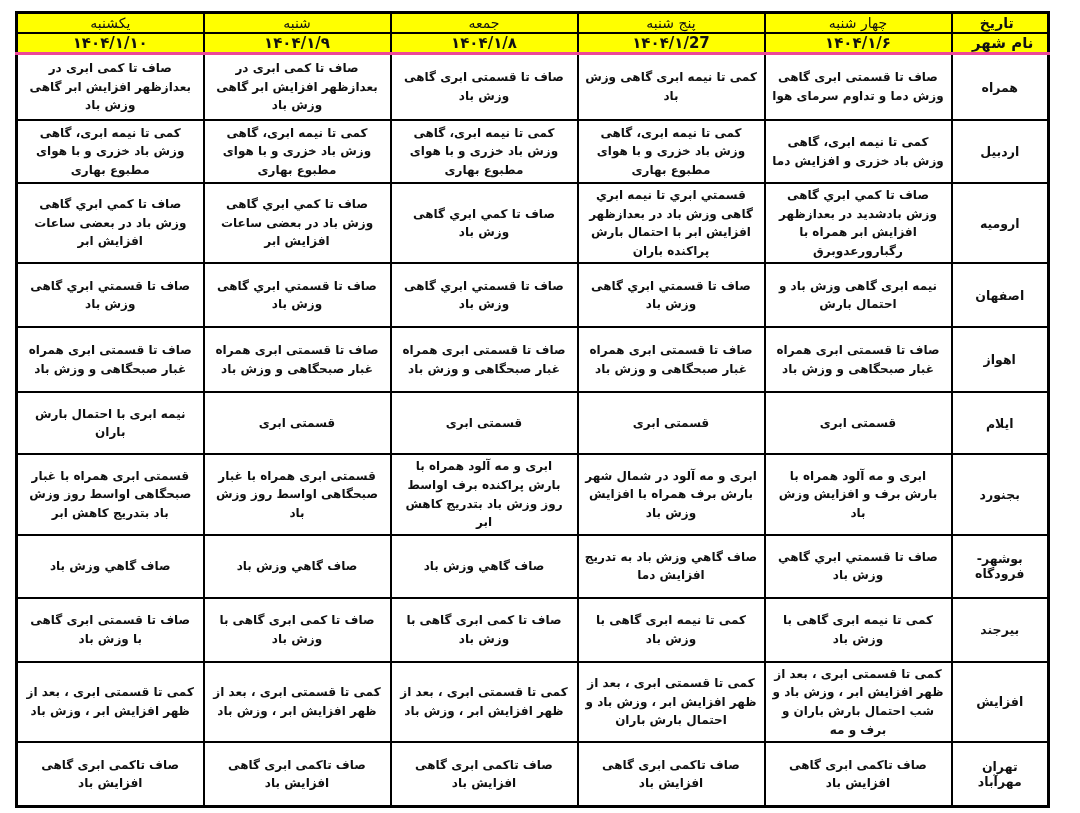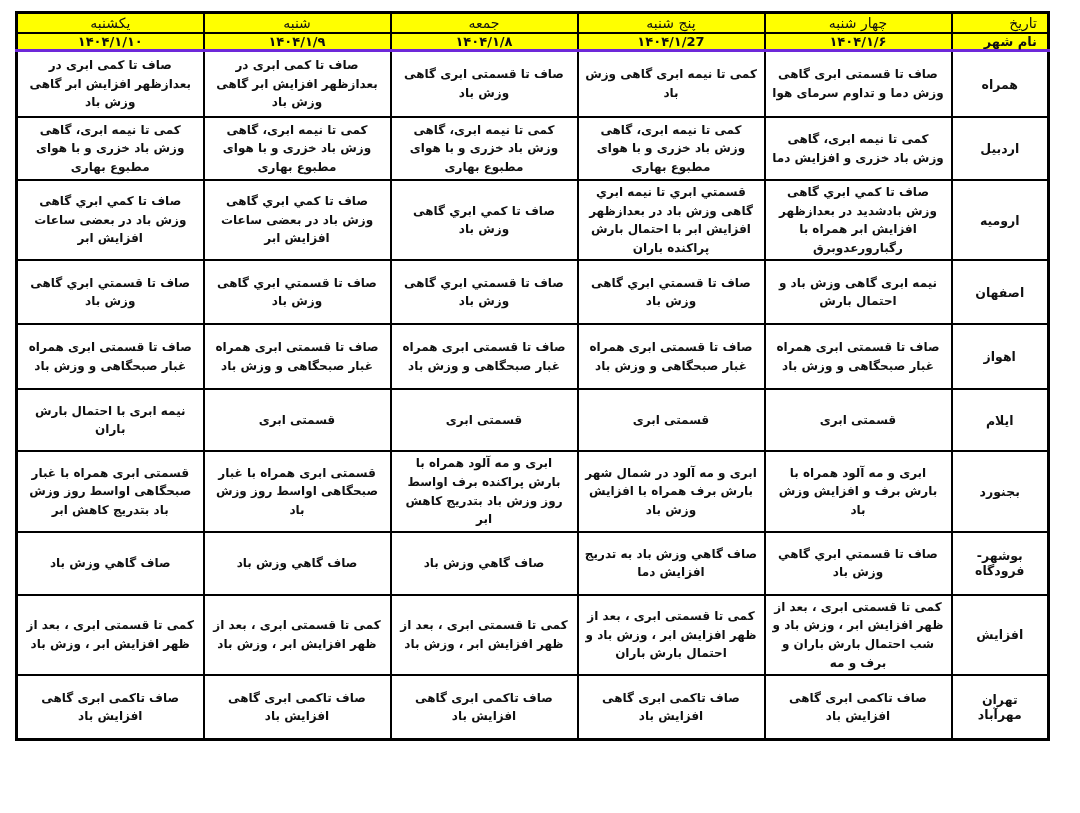--- a/index.html
+++ b/index.html
@@ -5,23 +5,23 @@
     html, body { margin: 0; padding: 0; background: #ffffff; }
     body { width: 1080px; height: 813px; position: relative; overflow: hidden;
            font-family: "DejaVu Sans", sans-serif; }
     .sheet { position: absolute; left: 15px; top: 11px; width: 1035px; }
     table { border-collapse: collapse; width: 1035px; table-layout: fixed; direction: rtl; }
     td, th { border: 2px solid #000; text-align: center; vertical-align: middle; padding: 2px 6px;
              color: #111; }
     col.city { width: 97px; }
     col.day { width: 187px; }
     .hdr th { background: #ffff00; font-weight: normal; font-size: 14px; height: 14px; padding: 1px 4px; }
-    .hdr2 th { background: #ffff00; font-weight: bold; font-size: 13px; height: 13px; padding: 0 16px;
-               border-bottom: 3px solid #6d28d9; }
-    .hdr th.corner, .hdr2 th.corner { text-align: right; padding-right: 10px; }
+    .hdr2 th { background: #ffff00; font-weight: bold; font-size: 15px; height: 13px; padding: 0 16px;
+               border-bottom: 3px solid #ec4899; }
+    .hdr th.corner, .hdr2 th.corner { padding-right: 10px; font-weight: bold; }
     td.city { font-size: 12.5px; font-weight: bold; }
     td.fc { font-size: 12px; font-weight: bold; line-height: 1.55; }
     tr.r1 td { height: 60px; }
     tr.r2 td { height: 57px; }
     tr.r3 td { height: 60px; }
     tr.r4 td { height: 58px; }
     tr.r5 td { height: 59px; }
     tr.r6 td { height: 56px; }
     tr.r7 td { height: 58px; }
     tr.r8 td { height: 59px; }
@@ -120,20 +120,28 @@
         <td class="fc">قسمتی ابری همراه با غبار صبحگاهی اواسط روز وزش باد بتدریج کاهش ابر</td>
       </tr>
       <tr class="r9">
         <td class="city">بوشهر- فرودگاه</td>
         <td class="fc">صاف تا قسمتي ابري گاهي وزش باد</td>
         <td class="fc">صاف گاهي وزش باد به تدريج افزايش دما</td>
         <td class="fc">صاف گاهي وزش باد</td>
         <td class="fc">صاف گاهي وزش باد</td>
         <td class="fc">صاف گاهي وزش باد</td>
       </tr>
+      <tr class="r10">
+        <td class="city">بیرجند</td>
+        <td class="fc">کمی تا نیمه ابری گاهی با وزش باد</td>
+        <td class="fc">کمی تا نیمه ابری گاهی با وزش باد</td>
+        <td class="fc">صاف تا کمی ابری گاهی با وزش باد</td>
+        <td class="fc">صاف تا کمی ابری گاهی با وزش باد</td>
+        <td class="fc">صاف تا قسمتی ابری گاهی با وزش باد</td>
+      </tr>
       <tr class="r11">
         <td class="city">افزایش</td>
         <td class="fc">کمی تا قسمتی ابری ، بعد از ظهر افزایش ابر ، وزش باد و  شب احتمال بارش باران و برف و مه</td>
         <td class="fc">کمی تا قسمتی ابری ، بعد از ظهر افزایش ابر ، وزش باد و احتمال بارش باران</td>
         <td class="fc">کمی تا قسمتی ابری ، بعد از ظهر افزایش ابر ، وزش باد</td>
         <td class="fc">کمی تا قسمتی ابری ، بعد از ظهر افزایش ابر ، وزش باد</td>
         <td class="fc">کمی تا قسمتی ابری ، بعد از ظهر افزایش ابر ، وزش باد</td>
       </tr>
       <tr class="r12">
         <td class="city">تهران مهرآباد</td>

